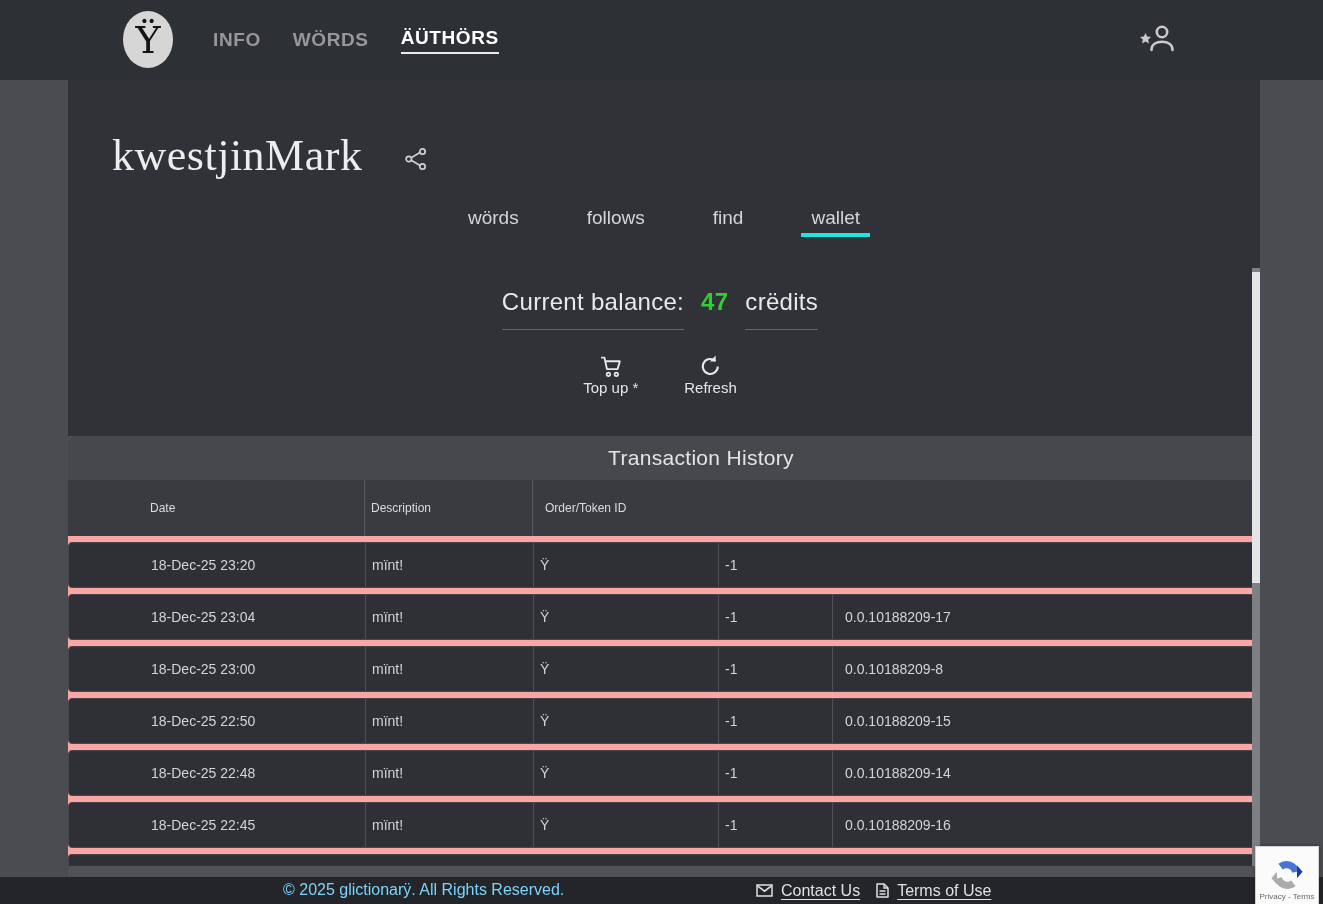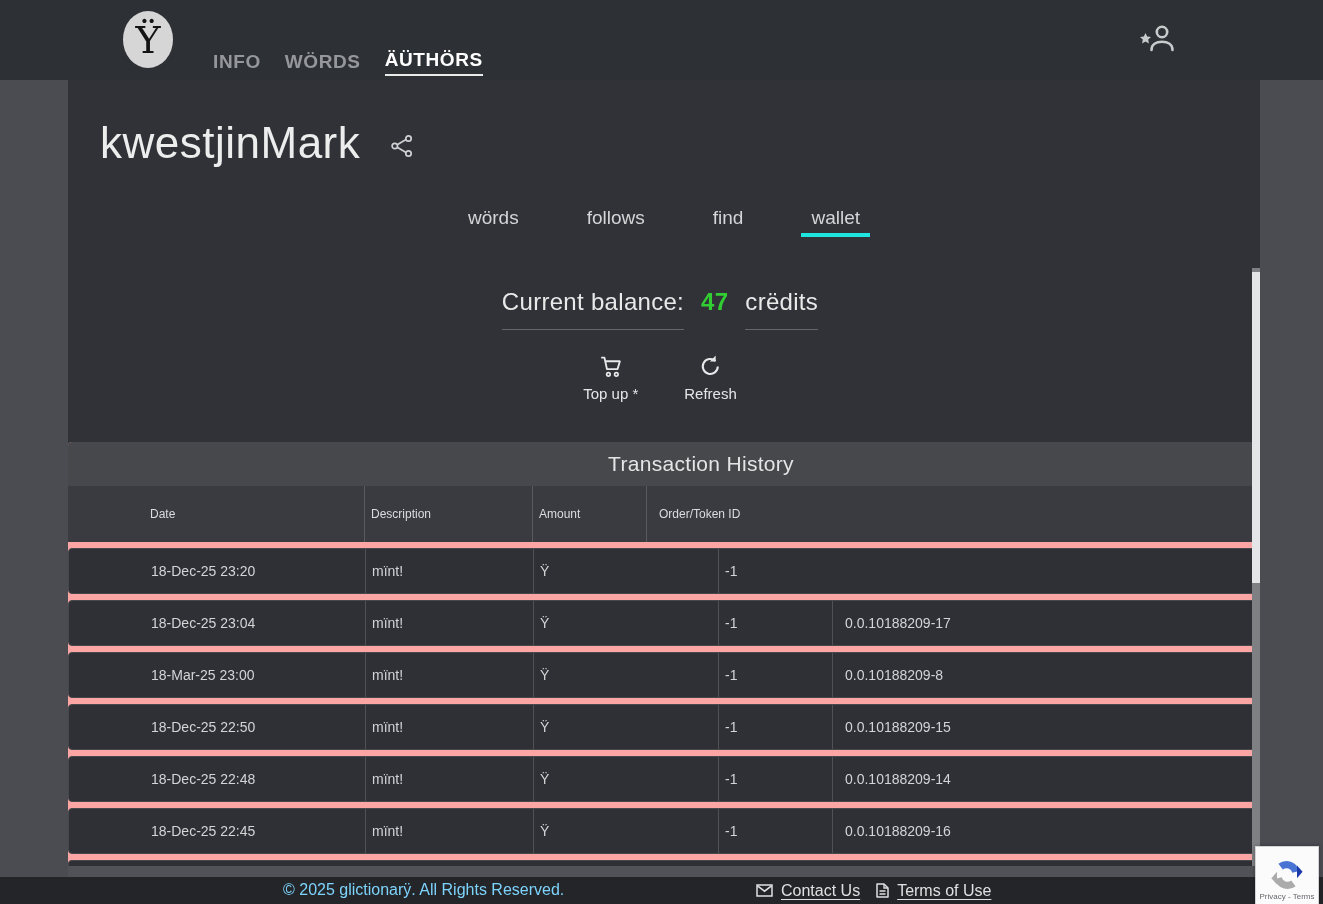--- a/index.html
+++ b/index.html
@@ -4,43 +4,43 @@
 <style>
   html,body{margin:0;padding:0;background:#4a4c51;}
   .screen{position:relative;width:1323px;height:904px;overflow:hidden;
           background:#4a4c51;font-family:"Liberation Sans",sans-serif;}
 
   
   .nav{position:absolute;left:0;top:0;width:1323px;height:80px;background:#2d3034;}
   .logo{position:absolute;left:123px;top:11px;width:50px;height:57px;border-radius:50%;
         background:#d6d6d6;display:flex;align-items:center;justify-content:center;
         font-family:"DejaVu Serif",serif;font-size:38px;color:#141414;cursor:pointer;}
-  .nav-items{position:absolute;left:213px;top:0;height:80px;display:flex;align-items:center;gap:24px;margin-top:22px;}
+  .nav-items{position:absolute;left:213px;top:0;height:80px;display:flex;align-items:center;gap:32px;}
   .nav-item{font-size:19px;font-weight:bold;letter-spacing:.6px;color:#96979b;cursor:pointer;}
   .nav-item.active{color:#ffffff;border-bottom:2px solid #eaeaea;padding-bottom:3px;}
   .nav-user{position:absolute;right:147px;top:22px;width:38px;height:34px;cursor:pointer;}
 
   
   .card{position:absolute;left:68px;top:80px;width:1192px;height:797px;background:#303237;}
   .title-row{position:absolute;left:32px;top:38px;display:flex;align-items:center;}
-  .page-title{margin:0;font-size:44px;font-weight:500;letter-spacing:.5px;color:#ededee;}
+  .page-title{margin:12px;font-size:44px;font-weight:500;letter-spacing:.5px;color:#ededee;font-family:Liberation Serif, serif;}
   .share{margin-left:30px;margin-top:6px;cursor:pointer;}
 
   .tabs{position:absolute;left:0;top:127px;width:100%;display:flex;justify-content:center;gap:64px;}
   .tab{font-size:19px;color:#d4d5d7;cursor:pointer;position:relative;padding:0 2px;}
   .tab.active::after{content:"";position:absolute;left:-8px;right:-8px;bottom:-8px;height:4px;background:#1fe5e0;}
 
   
   .scrollpane{position:absolute;left:0;top:188px;width:1184px;height:598px;overflow:hidden;}
   .balance{margin-top:20px;text-align:center;font-size:24px;color:#e9e9ea;letter-spacing:.3px;}
   .underlined{display:inline-block;padding-bottom:13px;border-bottom:1px solid #64666b;}
   .bal-value{color:#32cd32;font-weight:bold;margin:0 10px;display:inline-block;}
 
   .actions{margin-top:24px;display:flex;justify-content:center;gap:46px;}
-  .action{display:flex;flex-direction:column;align-items:center;gap:6px;
+  .action{display:flex;flex-direction:column;align-items:center;gap:0;
           font-size:15px;color:#e6e6e8;cursor:pointer;}
 
   .tx{margin:40px auto 0;width:1266px;background:#fca5a5;border-radius:4px;}
   .tx-title{height:44px;background:#47484c;border-radius:4px 4px 0 0;display:flex;align-items:center;
             justify-content:center;font-size:21px;color:#e5e5e6;letter-spacing:.3px;}
   .tx-head{height:56px;background:#393b40;display:flex;font-size:12px;color:#dbdcdd;}
   .tx-head .cell{border-color:#54565b;}
   .tx-row{height:46px;margin-top:6px;background:#2e3035;border:1px solid #46484e;border-radius:4px;
           display:flex;font-size:14px;color:#d3d4d6;box-sizing:border-box;}
   .tx-row.partial{height:14px;border-bottom:none;border-radius:4px 4px 0 0;}
@@ -146,39 +146,38 @@
           </span>
           <span>Refresh</span>
         </div>
       </div>
 
       <div class="tx">
         <div class="tx-title">Transaction History</div>
         <div class="tx-head" id="tx-head">
             <div class="cell c0">Date</div>
             <div class="cell c1">Description</div>
-            <div class="cell c3">Amount</div>
             <div class="cell c4">Order/Token ID</div>
           </div>
         <div id="tx-rows">
             <div class="tx-row">
               <div class="cell c0">18-Dec-25 23:20</div>
               <div class="cell c1">mïnt!</div>
               <div class="cell c2">Ÿ</div>
               <div class="cell c3">-1</div>
             </div>
             <div class="tx-row">
               <div class="cell c0">18-Dec-25 23:04</div>
               <div class="cell c1">mïnt!</div>
               <div class="cell c2">Ÿ</div>
               <div class="cell c3">-1</div>
               <div class="cell c4">0.0.10188209-17</div>
             </div>
             <div class="tx-row">
-              <div class="cell c0">18-Mar-25 23:00</div>
+              <div class="cell c0">18-Dec-25 23:00</div>
               <div class="cell c1">mïnt!</div>
               <div class="cell c2">Ÿ</div>
               <div class="cell c3">-1</div>
               <div class="cell c4">0.0.10188209-8</div>
             </div>
             <div class="tx-row">
               <div class="cell c0">18-Dec-25 22:50</div>
               <div class="cell c1">mïnt!</div>
               <div class="cell c2">Ÿ</div>
               <div class="cell c3">-1</div>

